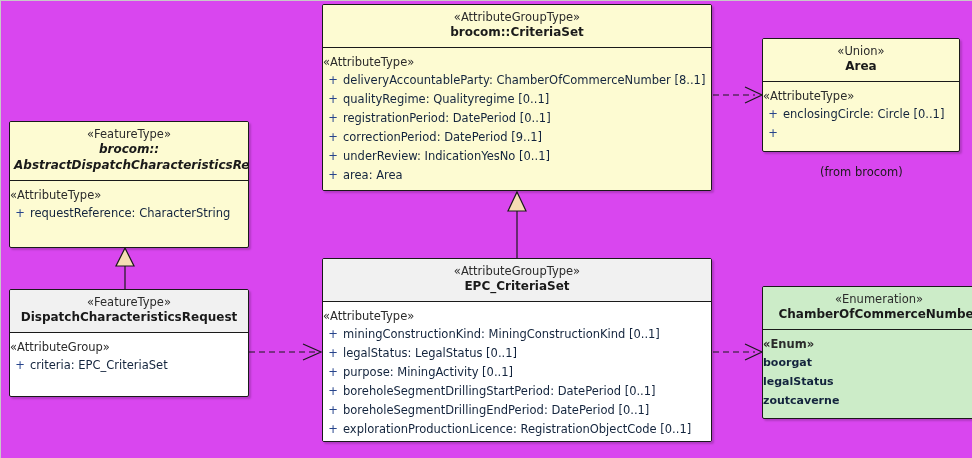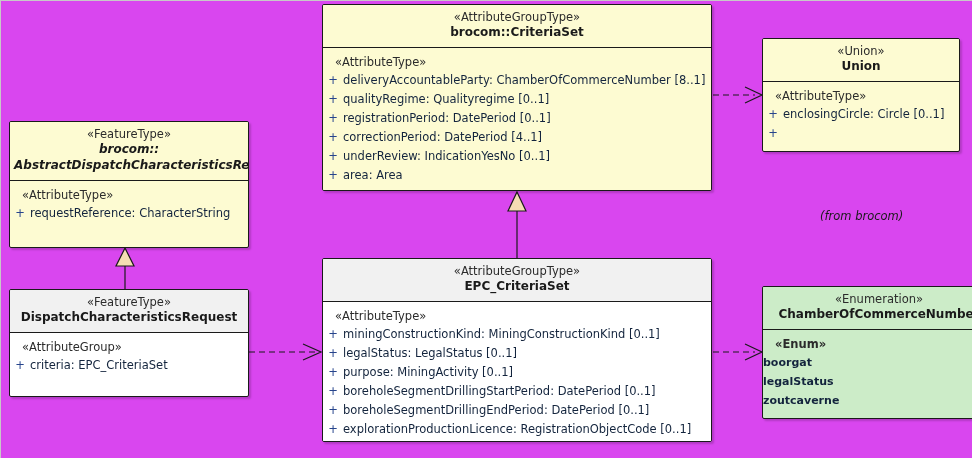--- a/index.html
+++ b/index.html
@@ -59,21 +59,20 @@
   .cname.italic { font-style: italic; }
   .cname.ns { font-style: italic; }
 
   .uml-body {
     box-sizing: border-box;
     padding: 6px 4px 6px 0;
   }
   .group-stereo {
     font-size: 11.5px;
     color: #2b2b2b;
-    padding-left: 12px;
     line-height: 1.5;
     white-space: nowrap;
   }
   .attr-row {
     display: flex;
     align-items: baseline;
     font-size: 11.5px;
     line-height: 19px;
     color: #13243d;
     white-space: nowrap;
@@ -115,24 +114,22 @@
     pointer-events: none;
   }
   .gen-line  { stroke: #1a1a1a; stroke-width: 1.2; fill: none; }
   .gen-head  { stroke: #1a1a1a; stroke-width: 1.2; fill: #f5ddb3; }
   .dep-line  { stroke: #1a1a1a; stroke-width: 1.2; fill: none; stroke-dasharray: 6 4; }
   .dep-head  { stroke: #1a1a1a; stroke-width: 1.2; fill: none; stroke-linejoin: miter; }
 
   .note-label {
     position: absolute;
     font-size: 11.5px;
-    font-style: italic;
     color: #1a1a1a;
     white-space: nowrap;
-    margin-top: 44px;
   }
 </style>
 </head>
 <body>
 
 <div id="canvas">
 
   <svg class="conn-svg" viewBox="0 0 972 458">
 
     <g>
@@ -175,37 +172,37 @@
       <div class="attr-row">
         <span class="attr-vis">+</span>
         <span class="attr-text">qualityRegime: Qualityregime [0..1]</span>
       </div>
       <div class="attr-row">
         <span class="attr-vis">+</span>
         <span class="attr-text">registrationPeriod: DatePeriod [0..1]</span>
       </div>
       <div class="attr-row">
         <span class="attr-vis">+</span>
-        <span class="attr-text">correctionPeriod: DatePeriod [4..1]</span>
+        <span class="attr-text">correctionPeriod: DatePeriod [9..1]</span>
       </div>
       <div class="attr-row">
         <span class="attr-vis">+</span>
         <span class="attr-text">underReview: IndicationYesNo [0..1]</span>
       </div>
       <div class="attr-row">
         <span class="attr-vis">+</span>
         <span class="attr-text">area: Area</span>
       </div>
     </div>
   </div>
 
   <div class="uml-box theme-yellow" style="left:762px; top:38px; width:198px; height:114px;">
     <div class="uml-head">
       <span class="stereo">«Union»</span>
-      <span class="cname">Union</span>
+      <span class="cname">Area</span>
     </div>
     <div class="uml-body">
       <div class="group-stereo">«AttributeType»</div>
       <div class="attr-row">
         <span class="attr-vis">+</span>
         <span class="attr-text">enclosingCircle: Circle [0..1]</span>
       </div>
       <div class="attr-row">
         <span class="attr-vis">+</span>
       </div>

